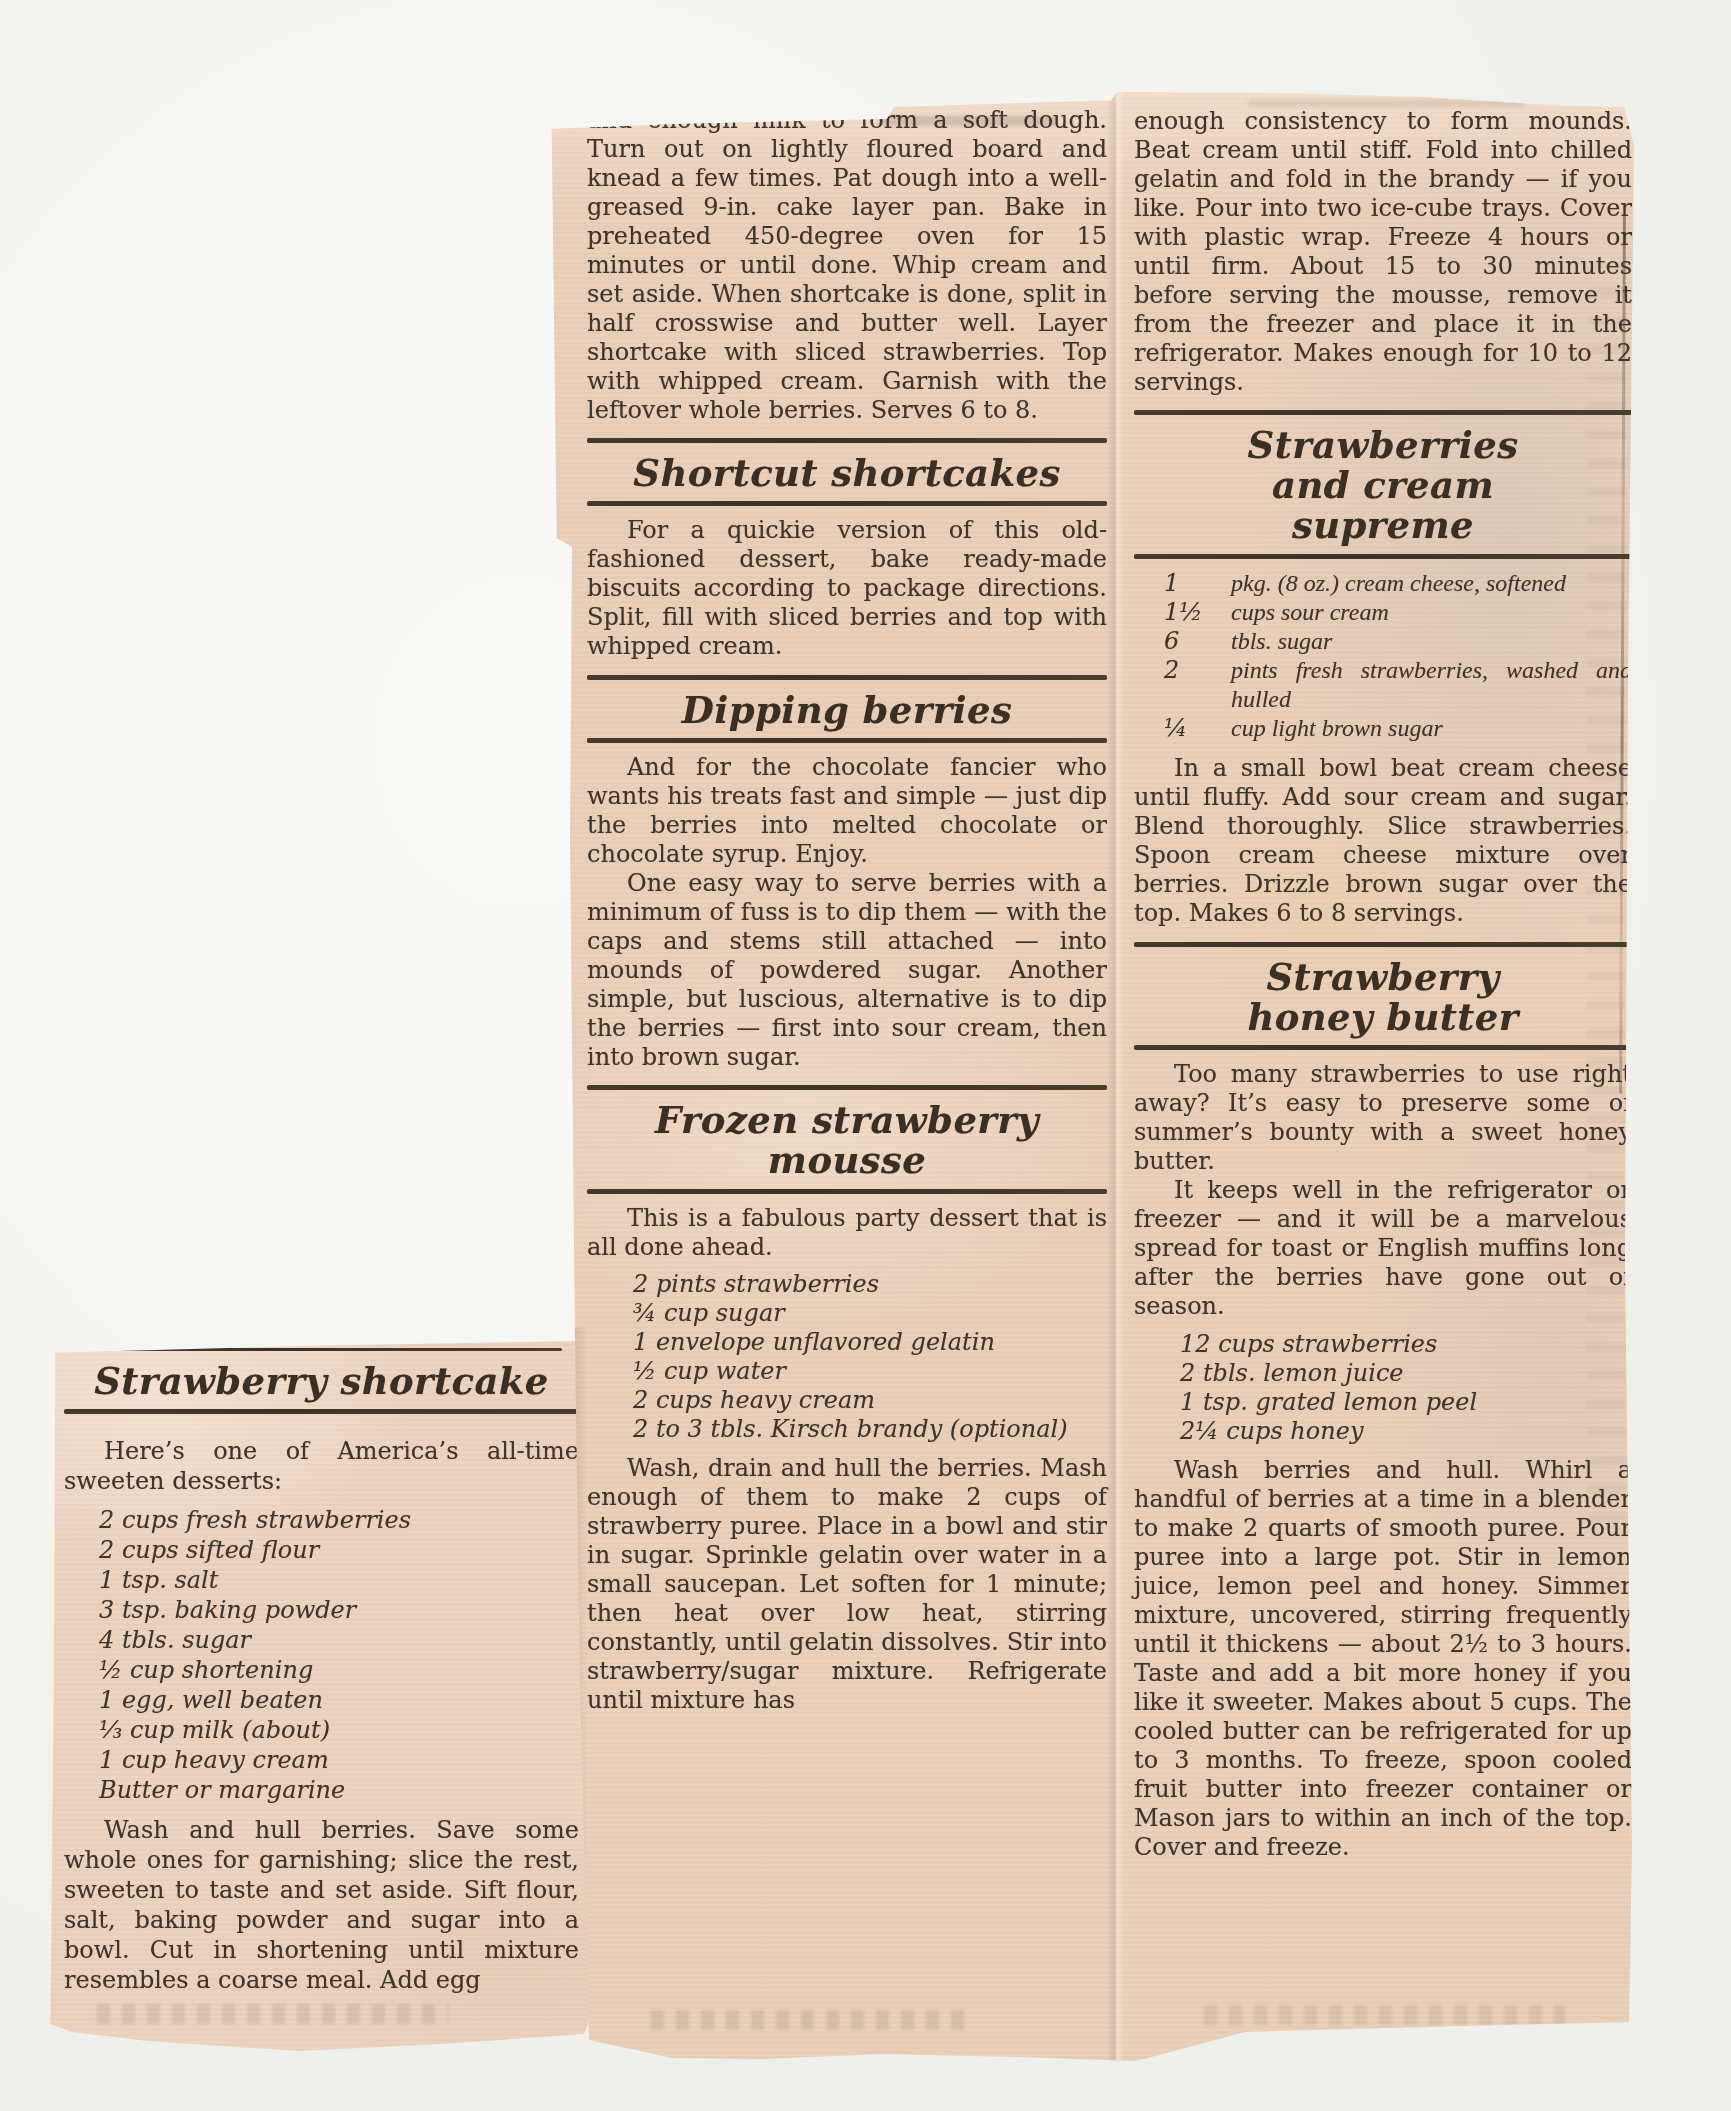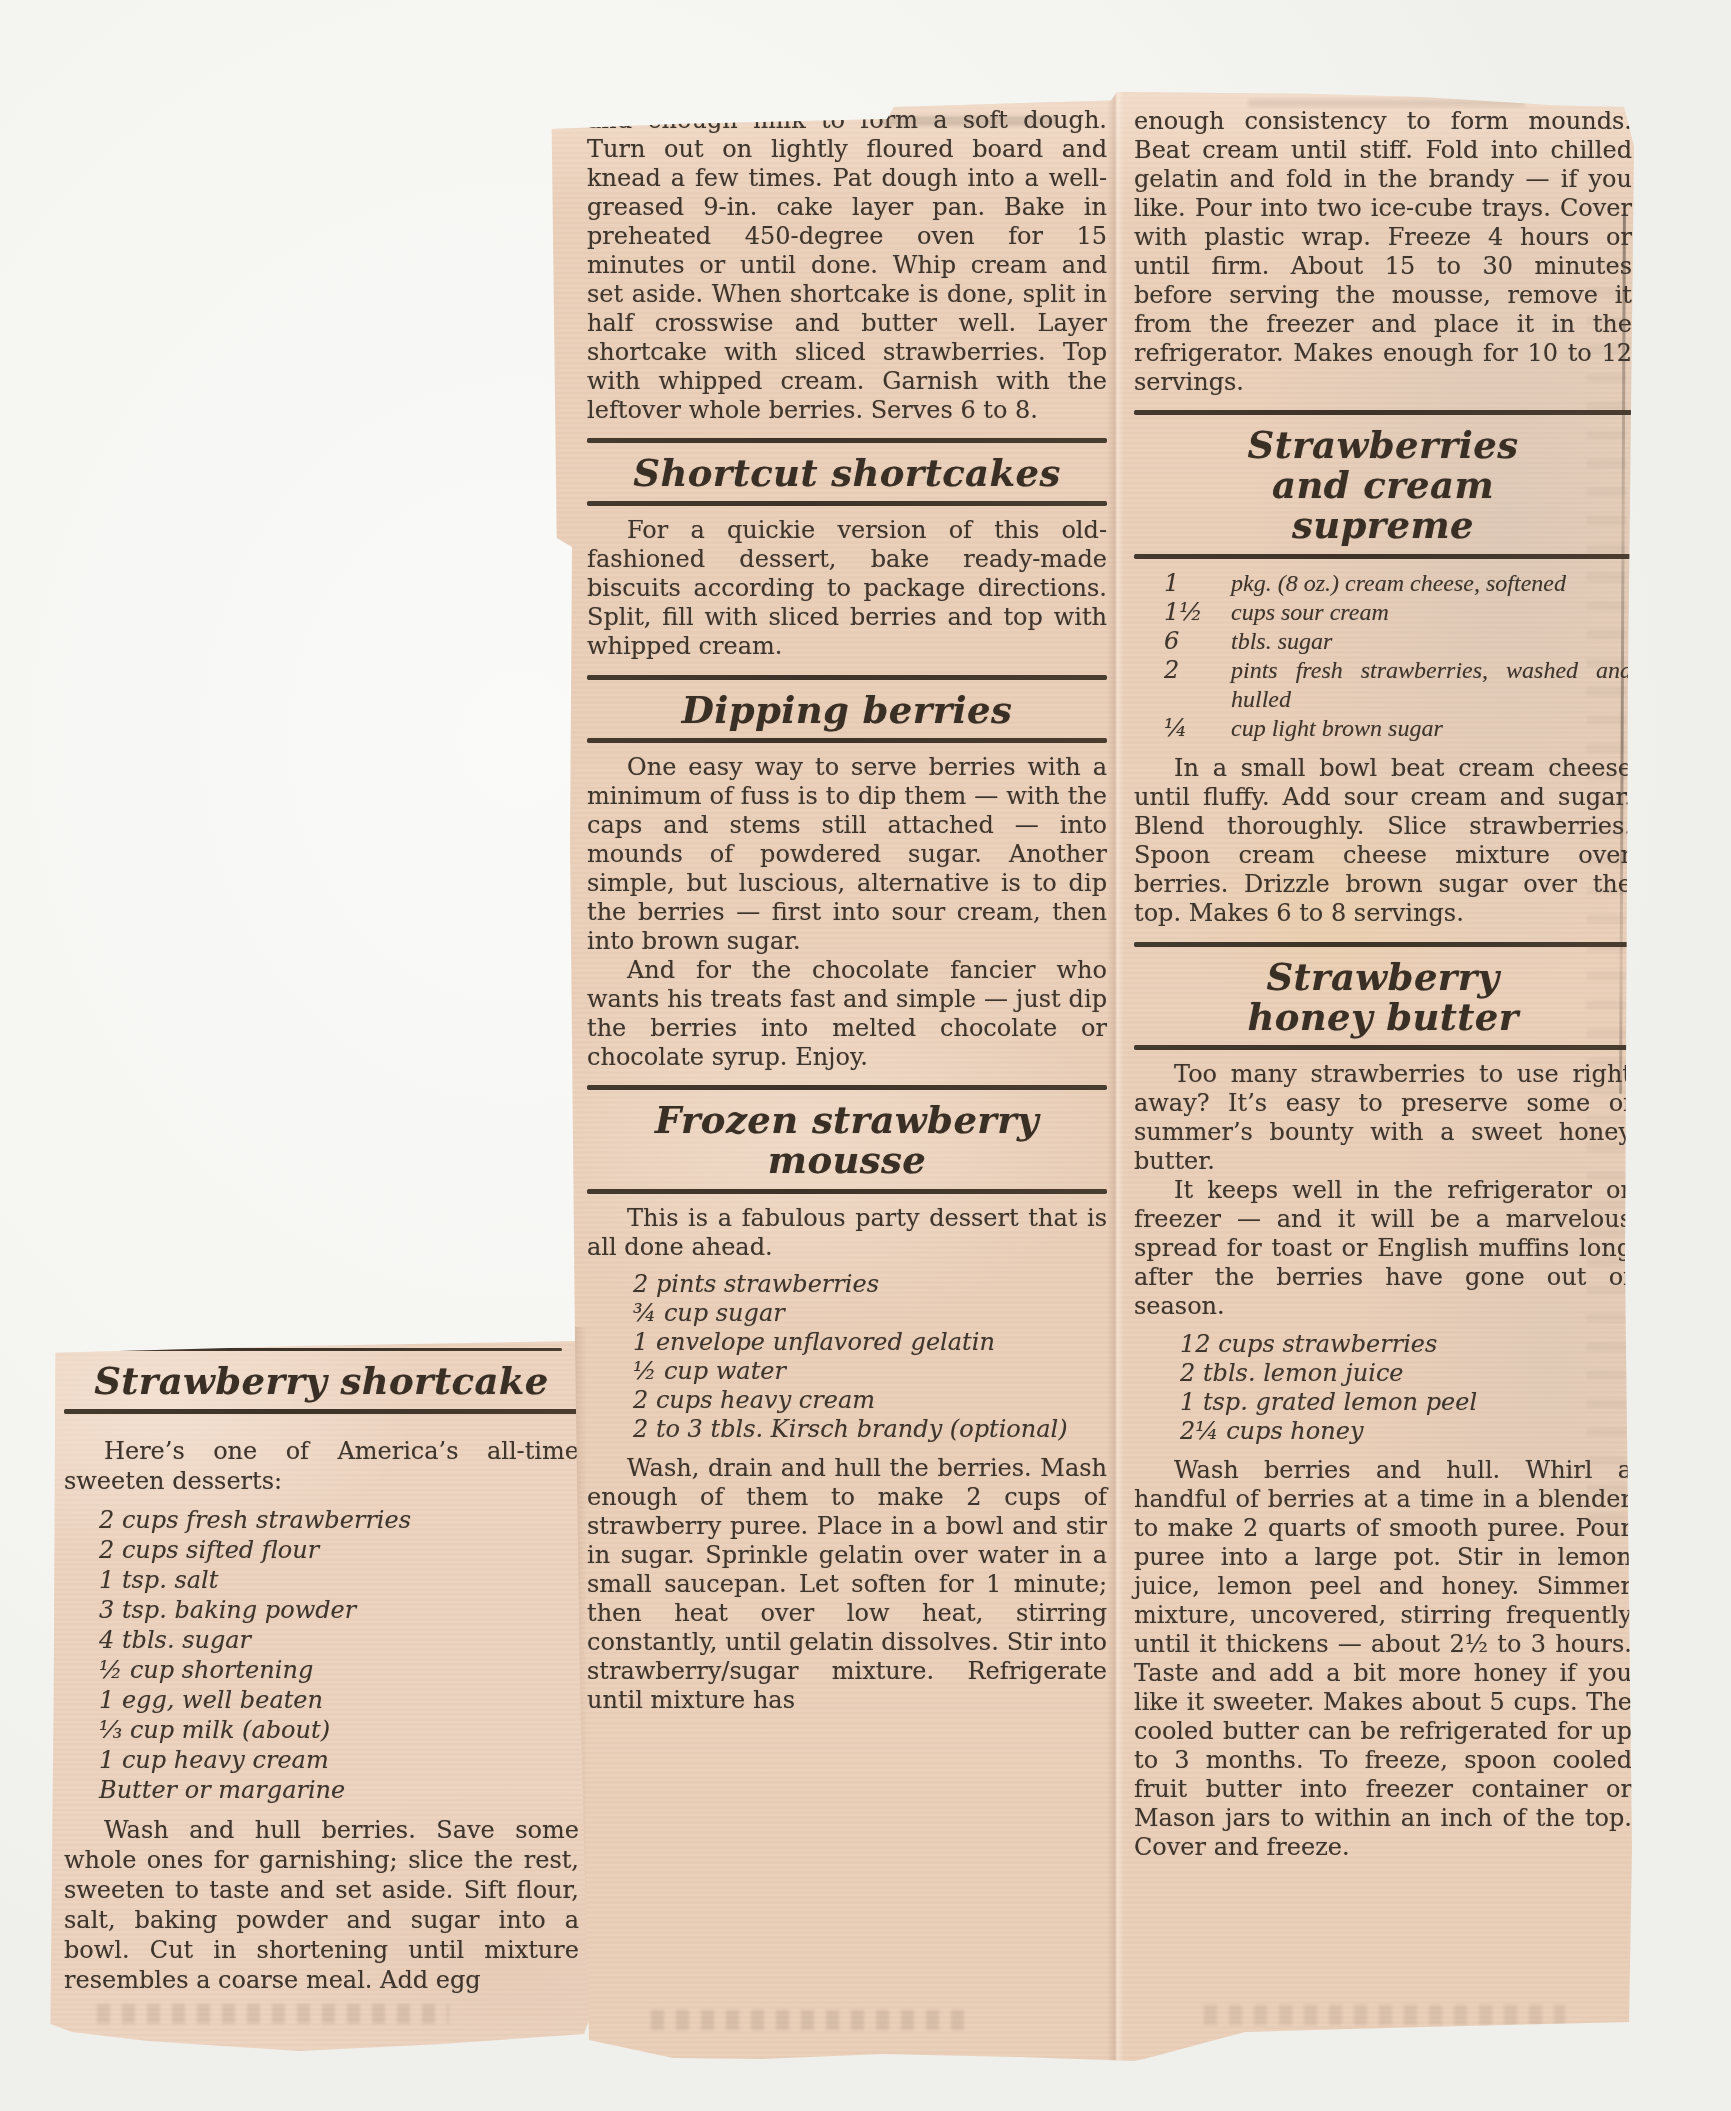--- a/index.html
+++ b/index.html
@@ -127,22 +127,22 @@
       <h2>Shortcut shortcakes</h2>
       <div class="rule"></div>
     </div>
     <p>For a quickie version of this old-fashioned dessert, bake ready-made biscuits according to package directions. Split, fill with sliced berries and top with whipped cream.</p>
 
     <div class="sect-head">
       <div class="rule"></div>
       <h2>Dipping berries</h2>
       <div class="rule"></div>
     </div>
+    <p>And for the chocolate fancier who wants his treats fast and simple — just dip the berries into melted chocolate or chocolate syrup. Enjoy.</p>
     <p>One easy way to serve berries with a minimum of fuss is to dip them — with the caps and stems still attached — into mounds of powdered sugar. Another simple, but luscious, alternative is to dip the berries — first into sour cream, then into brown sugar.</p>
-    <p>And for the chocolate fancier who wants his treats fast and simple — just dip the berries into melted chocolate or chocolate syrup. Enjoy.</p>
 
     <div class="sect-head">
       <div class="rule"></div>
       <h2 class="hl-mid">Frozen strawberry mousse</h2>
       <div class="rule"></div>
     </div>
     <p>This is a fabulous party dessert that is all done ahead.</p>
     <ul class="ing">
       <li>2 pints strawberries</li>
       <li>¾ cup sugar</li>

